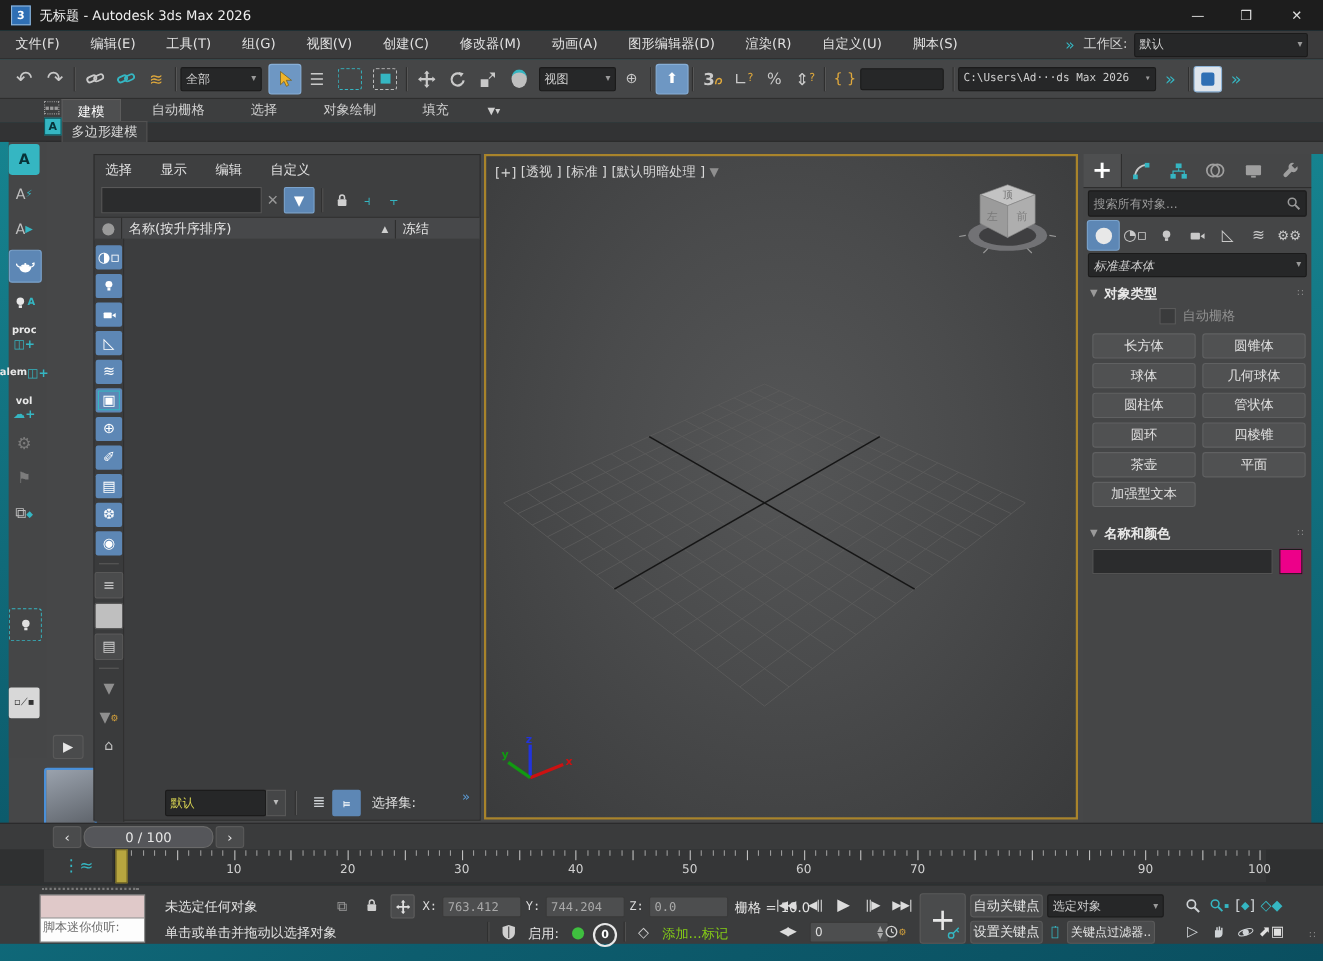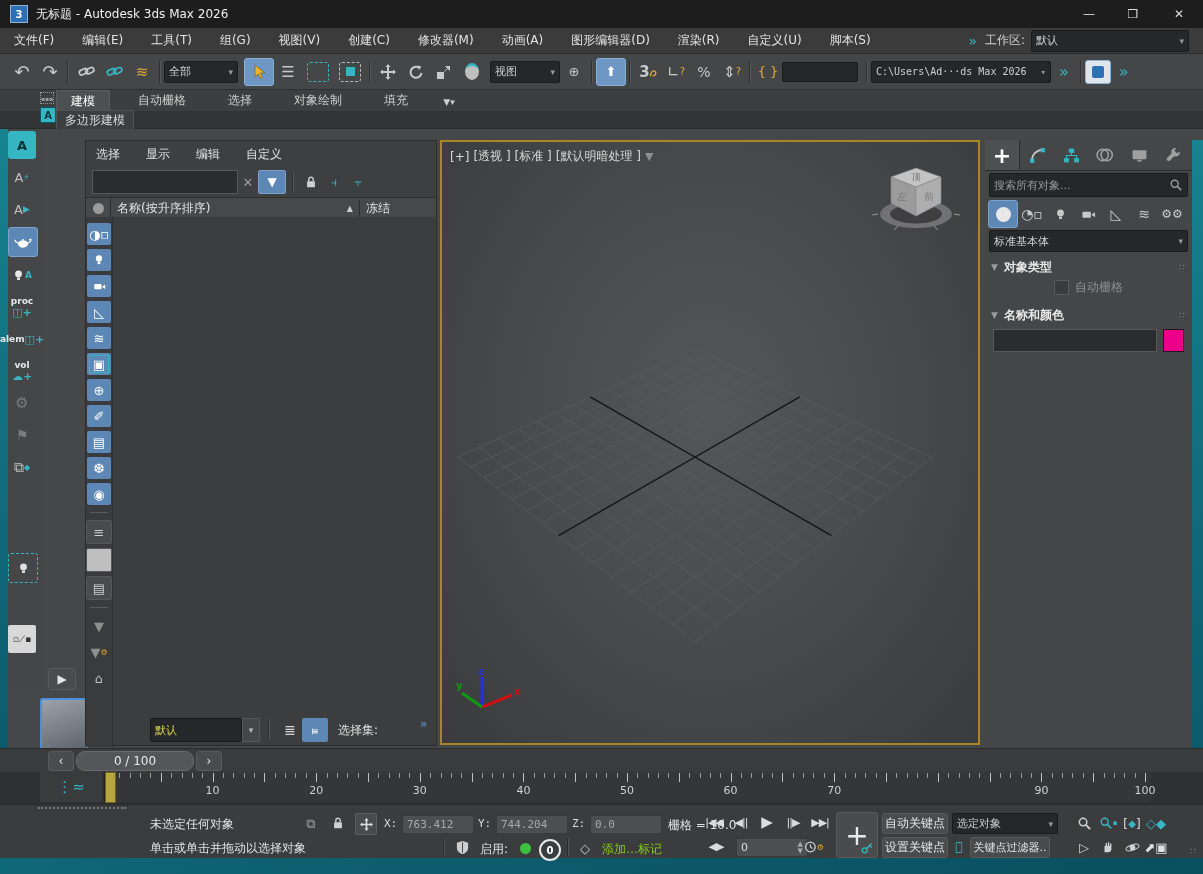--- a/index.html
+++ b/index.html
@@ -505,36 +505,50 @@
     <span class="ic" style="width:28px;height:26px;">
         <svg width="15" height="15">
           <use href="#i-cam"></use>
         </svg>
       </span>
     <span class="ic" style="width:28px;height:26px;font-size:14px;">◺</span>
     <span class="ic" style="width:28px;height:26px;font-size:14px;">≋</span>
     <span class="ic" style="width:28px;height:26px;font-size:12px;">⚙⚙</span>
   </div>
   <div class="row" style="padding:0 4px;height:24px;">
-    <div class="dd" style="width:198px;">
+    <div class="dd" style="width:198px;font-style:italic;">
       <span>标准基本体</span>
         <span class="car">▾</span>
     </div>
   </div>
 
   <div class="row" style="height:20px;padding:0 6px;margin-top:4px;">
     <span class="ic" style="color:#9a9a9a;font-size:9px;margin-right:6px;">▼</span>
     <span class="roll">对象类型</span>
     <span style="flex:1"></span>
       <span class="grip">∷</span>
   </div>
   <div class="row" style="height:20px;justify-content:center;gap:6px;">
     <span style="width:13px;height:13px;background:#3a3b3c;border:1px solid #5a5a5a;"></span>
     <span style="color:#8f8f8f;">自动栅格</span>
   </div>
+  <div style="display:grid;grid-template-columns:92px 92px;gap:4px 8px;padding:6px 8px;">
+
+  <span class="obtn">长方体</span>
+      <span class="obtn">圆锥体</span>
+      <span class="obtn">球体</span>
+      <span class="obtn">几何球体</span>
+      <span class="obtn">圆柱体</span>
+      <span class="obtn">管状体</span>
+      <span class="obtn">圆环</span>
+      <span class="obtn">四棱锥</span>
+      <span class="obtn">茶壶</span>
+      <span class="obtn">平面</span>
+      <span class="obtn">加强型文本</span>
+    </div>
 
   <div class="row" style="height:20px;padding:0 6px;margin-top:8px;">
     <span class="ic" style="color:#9a9a9a;font-size:9px;margin-right:6px;">▼</span>
     <span class="roll">名称和颜色</span>
     <span style="flex:1"></span>
       <span class="grip">∷</span>
   </div>
   <div class="row" style="padding:4px 8px;gap:6px;">
     <input style="width: 158px; height: 19px; background: rgb(43, 44, 45); border: 1px solid rgb(88, 88, 88); outline: none; color: rgb(221, 221, 221);" value="">
     <span id="color-swatch" style="width: 24px; height: 21px; border: 1px solid rgb(27, 27, 27); display: inline-block; background: rgb(237, 0, 137);"></span>
@@ -662,20 +676,24 @@
       <i class="tick" style="left: 1019.28px;"></i>
       <i class="tick" style="left: 1029.64px;"></i>
       <i class="tick t5" style="left: 1040px;"></i>
       <b class="tlab" style="left: 1040px;">100</b>
     </div>
 </div>
 
 <div class="r" style="left:0;top:804px;width:1203px;height:54px;background:#3b3c3d;border-top:1px solid #282828;">
 
   <span style="position:absolute;left:38px;top:2px;width:88px;border-top:2px dotted #7a7a7a;"></span>
+  <div style="position:absolute;left:36px;top:8px;width:94px;height:42px;border:1px solid #8a8a8a;">
+    <div style="height:20px;background:#e0c9c9;border-bottom:1px solid #999;"></div>
+    <div style="height:21px;background:#fdfdfd;color:#6b6b6b;font-size:11px;padding-left:2px;overflow:hidden;white-space:nowrap;">脚本迷你侦听:</div>
+  </div>
   <span style="position:absolute;left:150px;top:11px;color:#e2e2e2;">未选定任何对象</span>
   <span style="position:absolute;left:150px;top:35px;color:#e2e2e2;">单击或单击并拖动以选择对象</span>
   <span class="ic" style="position:absolute;left:300px;top:10px;width:22px;height:18px;color:#9a9a9a;font-size:13px;">⧉</span>
   <span class="ic" style="position:absolute;left:328px;top:9px;width:20px;height:18px;">
       <svg width="14" height="14" style="color:#cfcfcf">
         <use href="#i-lock"></use>
       </svg>
     </span>
   <span class="ic" style="position:absolute;left:355px;top:8px;width:20px;height:20px;background:#4a4b4c;border:1px solid #5e5e5e;border-radius:2px;">
       <svg width="13" height="13" style="color:#e0e0e0">

